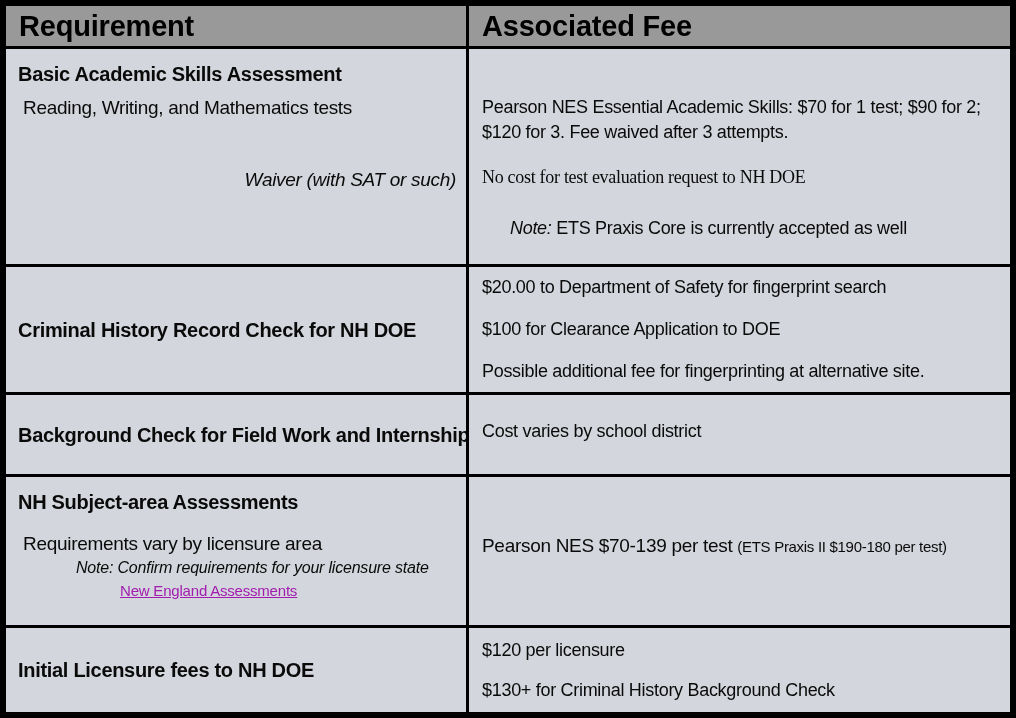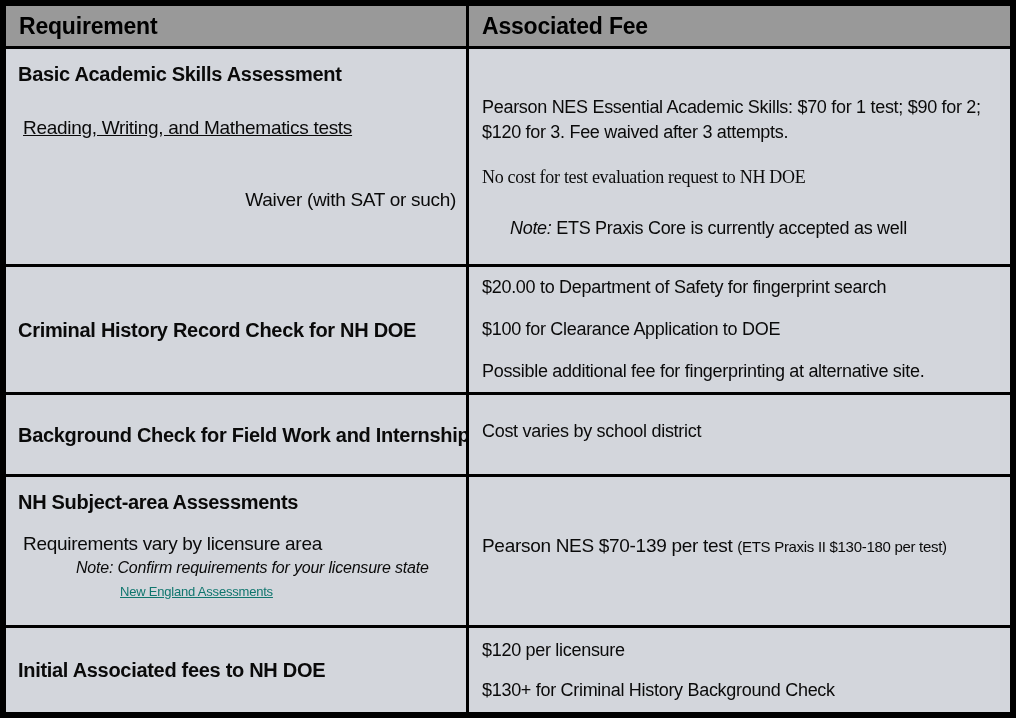--- a/index.html
+++ b/index.html
@@ -27,21 +27,21 @@
     grid-template-columns: 460px 1fr;
     grid-template-rows: 40px 215px 125px 79px 148px auto;
     gap: 3px;
   }
   .th {
     background: #999999;
     display: flex;
     align-items: center;
     padding-left: 13px;
     font-weight: bold;
-    font-size: 23px;
+    font-size: 29px;
     letter-spacing: -0.2px;
     color: #000000;
   }
   .cell {
     background: #d3d6dc;
     box-sizing: border-box;
     overflow: hidden;
   }
   .bold-title {
     font-weight: bold;
@@ -56,22 +56,22 @@
   }
   .fee-text {
     font-size: 18px;
     letter-spacing: -0.3px;
     line-height: 25px;
   }
   .nowrap { white-space: nowrap; }
 
   
   .r1-left { padding: 12px 8px 1px 12px; }
-  .r1-sub { margin-top: 28px; padding-left: 5px; text-decoration: underline; }
-  .r1-waiver { margin-top: 46px; text-align: right; padding-right: 2px; }
+  .r1-sub { margin-top: 8px; padding-left: 5px; }
+  .r1-waiver { margin-top: 46px; text-align: right; padding-right: 2px; font-style: italic; }
 
   
   .r1-right { padding: 46px 12px 0 13px; }
   .r1-fee2 { margin-top: 20px; font-family: Liberation Serif, serif; }
   .r1-note { margin-top: 26px; padding-left: 28px; }
   .italic { font-style: italic; }
 
   
   .r2-left { display: flex; align-items: center; padding: 0 8px 0 12px; }
   .r2-right {
@@ -86,22 +86,22 @@
 
   
   .r4-left { padding: 12px 8px 0 12px; }
   .r4-sub { margin-top: 16px; padding-left: 5px; }
   .r4-note {
     padding-left: 58px;
     font-style: italic; font-size: 16px; letter-spacing: -0.2px; line-height: 22px;
   }
   .r4-link-row { padding-left: 102px; margin-top: 3px; }
   .link {
-    font-size: 13px;
-    color: #0f766e;
+    font-size: 15px;
+    color: #a21caf;
     text-decoration: underline;
     letter-spacing: -0.2px;
     cursor: pointer;
   }
   .r4-right { display: flex; align-items: center; padding: 0 12px 10px 13px; }
   .paren-small { font-size: 15px; letter-spacing: -0.3px; }
 
   
   .r5-left { display: flex; align-items: center; padding: 0 8px 0 12px; }
   .r5-right {
@@ -154,26 +154,26 @@
     <div class="cell r4-left">
       <div class="bold-title nowrap">NH Subject-area Assessments</div>
       <div class="body-text r4-sub nowrap">Requirements vary by licensure area</div>
       <div class="r4-note nowrap">Note: Confirm requirements for your licensure state</div>
       <div class="r4-link-row">
         <a class="link nowrap">New England Assessments</a>
       </div>
     </div>
     <div class="cell r4-right">
       <div class="fee-text nowrap">
-        <span style="font-size:19px;">Pearson NES $70-139 per test </span><span class="paren-small">(ETS Praxis II $130-180 per test)</span>
+        <span style="font-size:19px;">Pearson NES $70-139 per test </span><span class="paren-small">(ETS Praxis II $190-180 per test)</span>
       </div>
     </div>
 
     <div class="cell r5-left">
-      <div class="bold-title nowrap">Initial Associated fees to NH DOE</div>
+      <div class="bold-title nowrap">Initial Licensure fees to NH DOE</div>
     </div>
     <div class="cell r5-right">
       <div class="fee-text nowrap">$120 per licensure</div>
       <div class="fee-text nowrap">$130+ for Criminal History Background Check</div>
     </div>
 
   </div>
 </div>
 
 </body></html>

